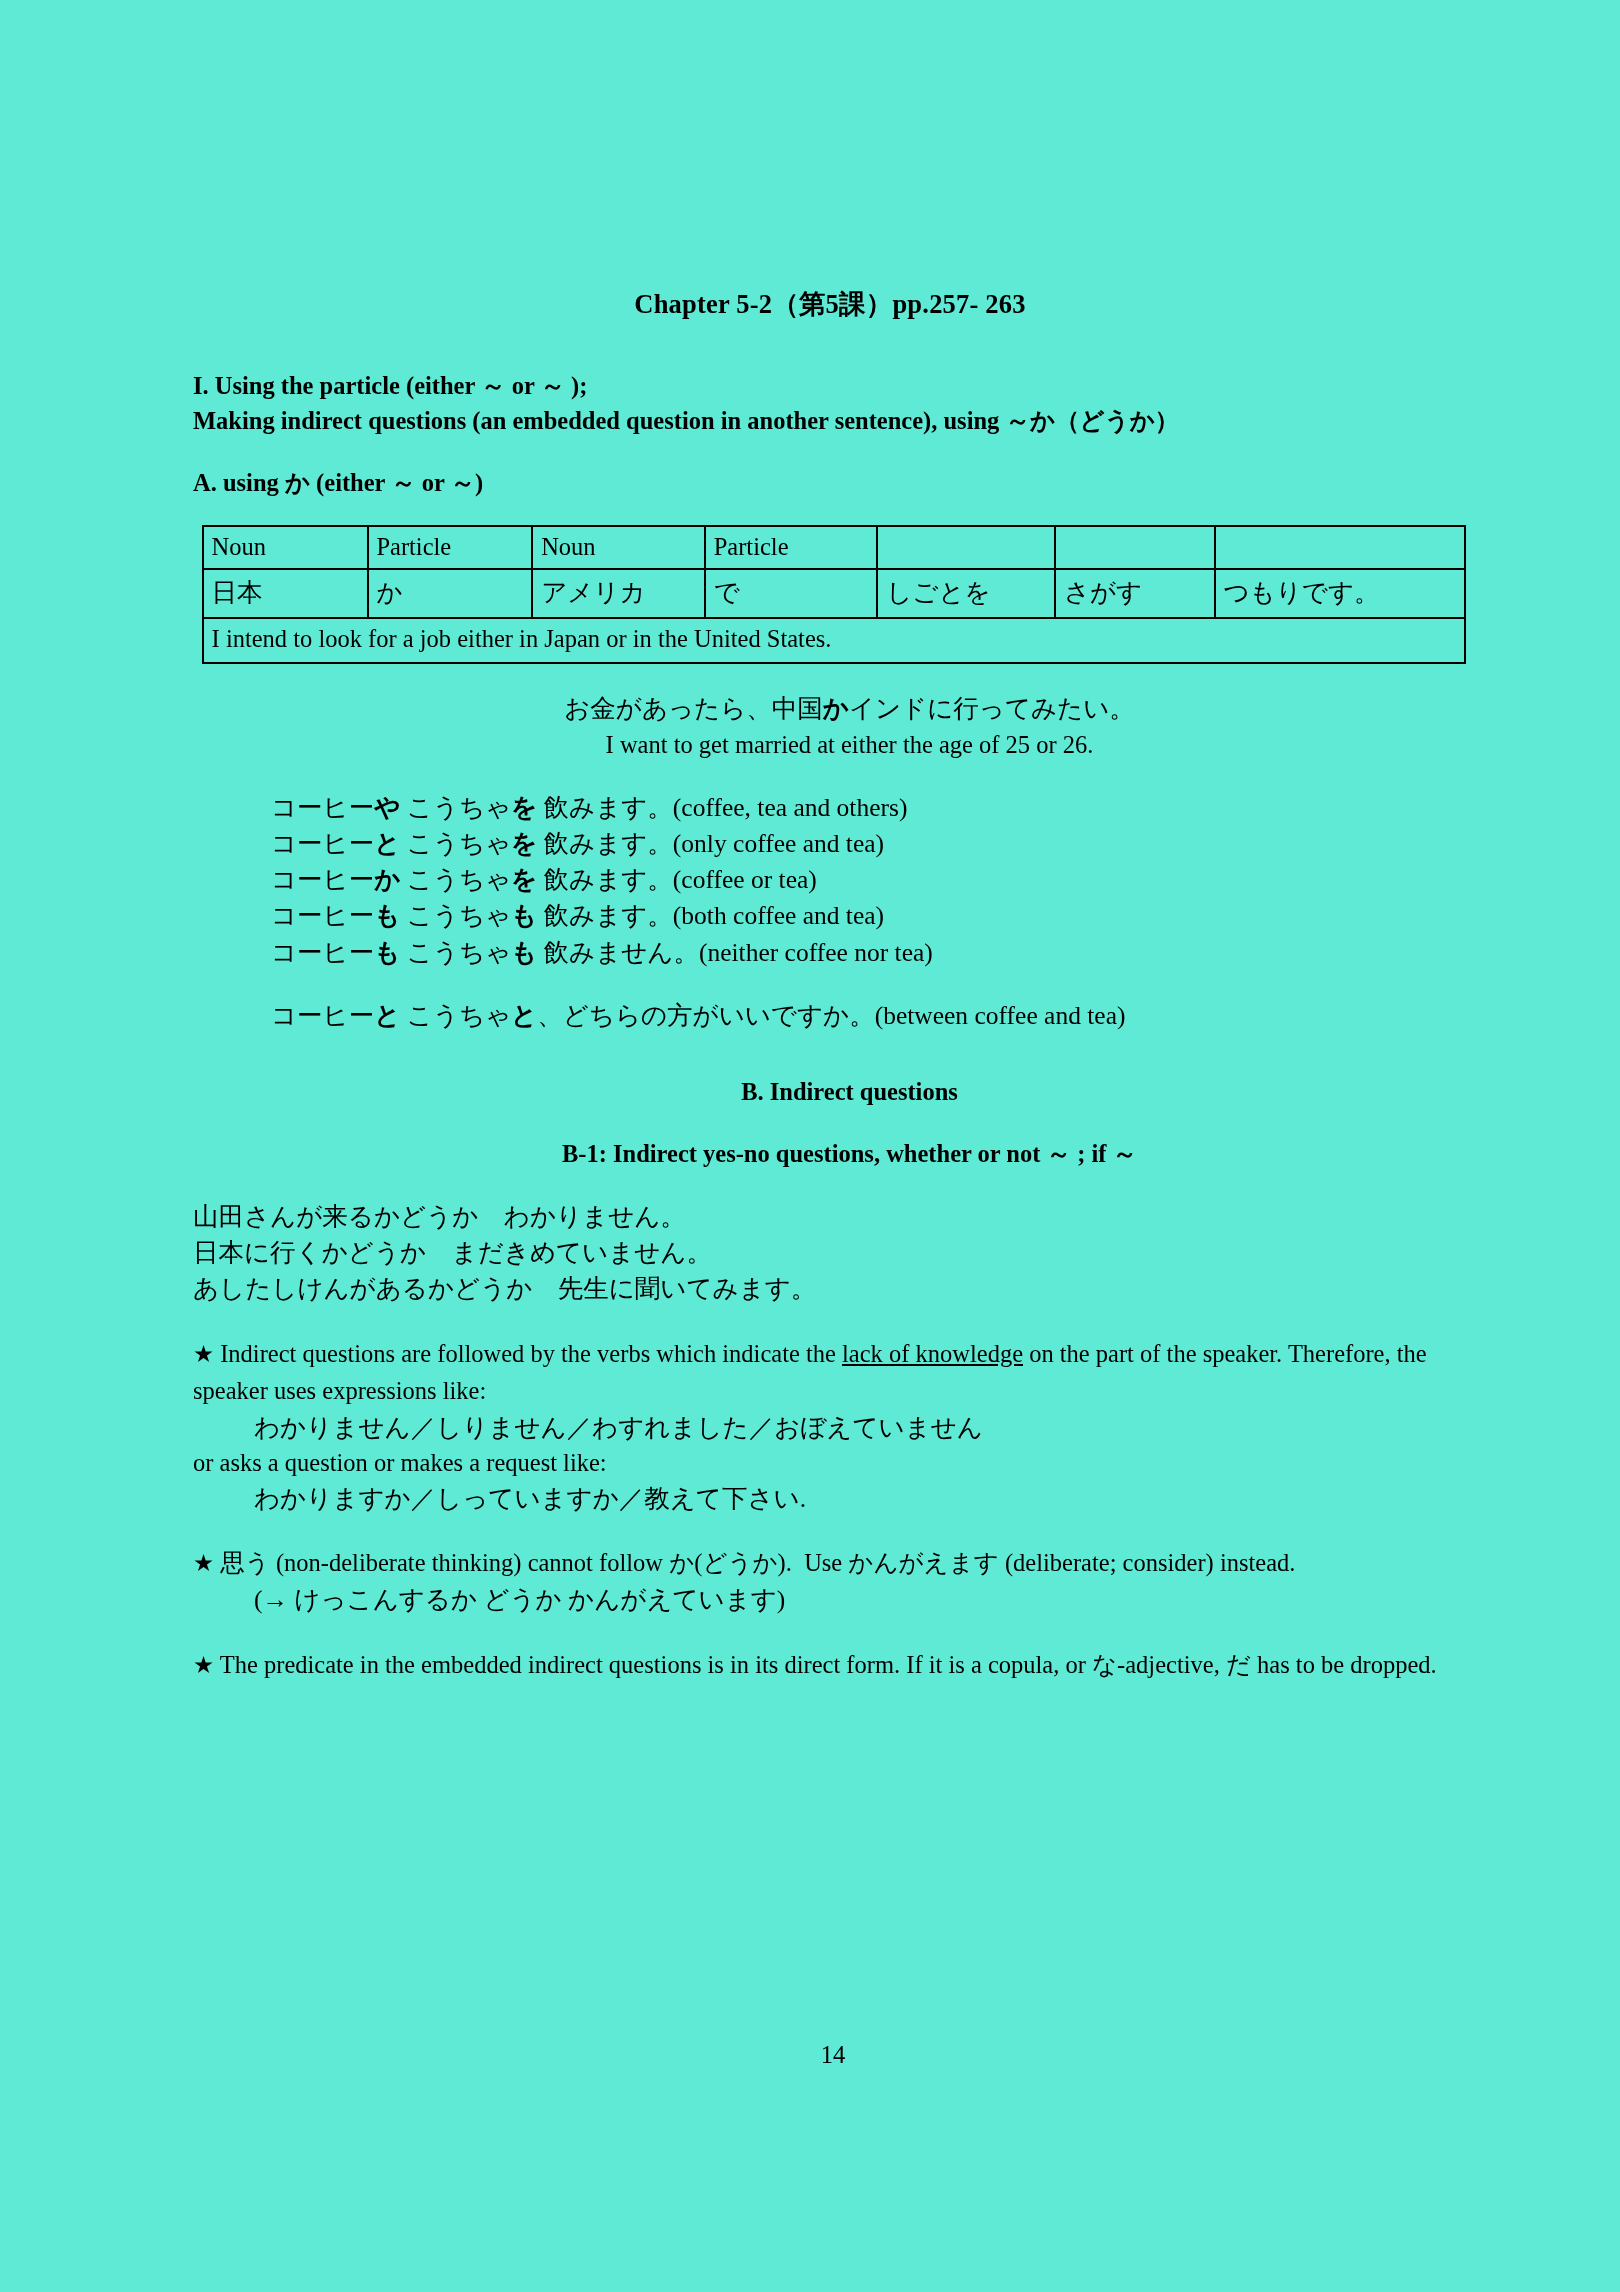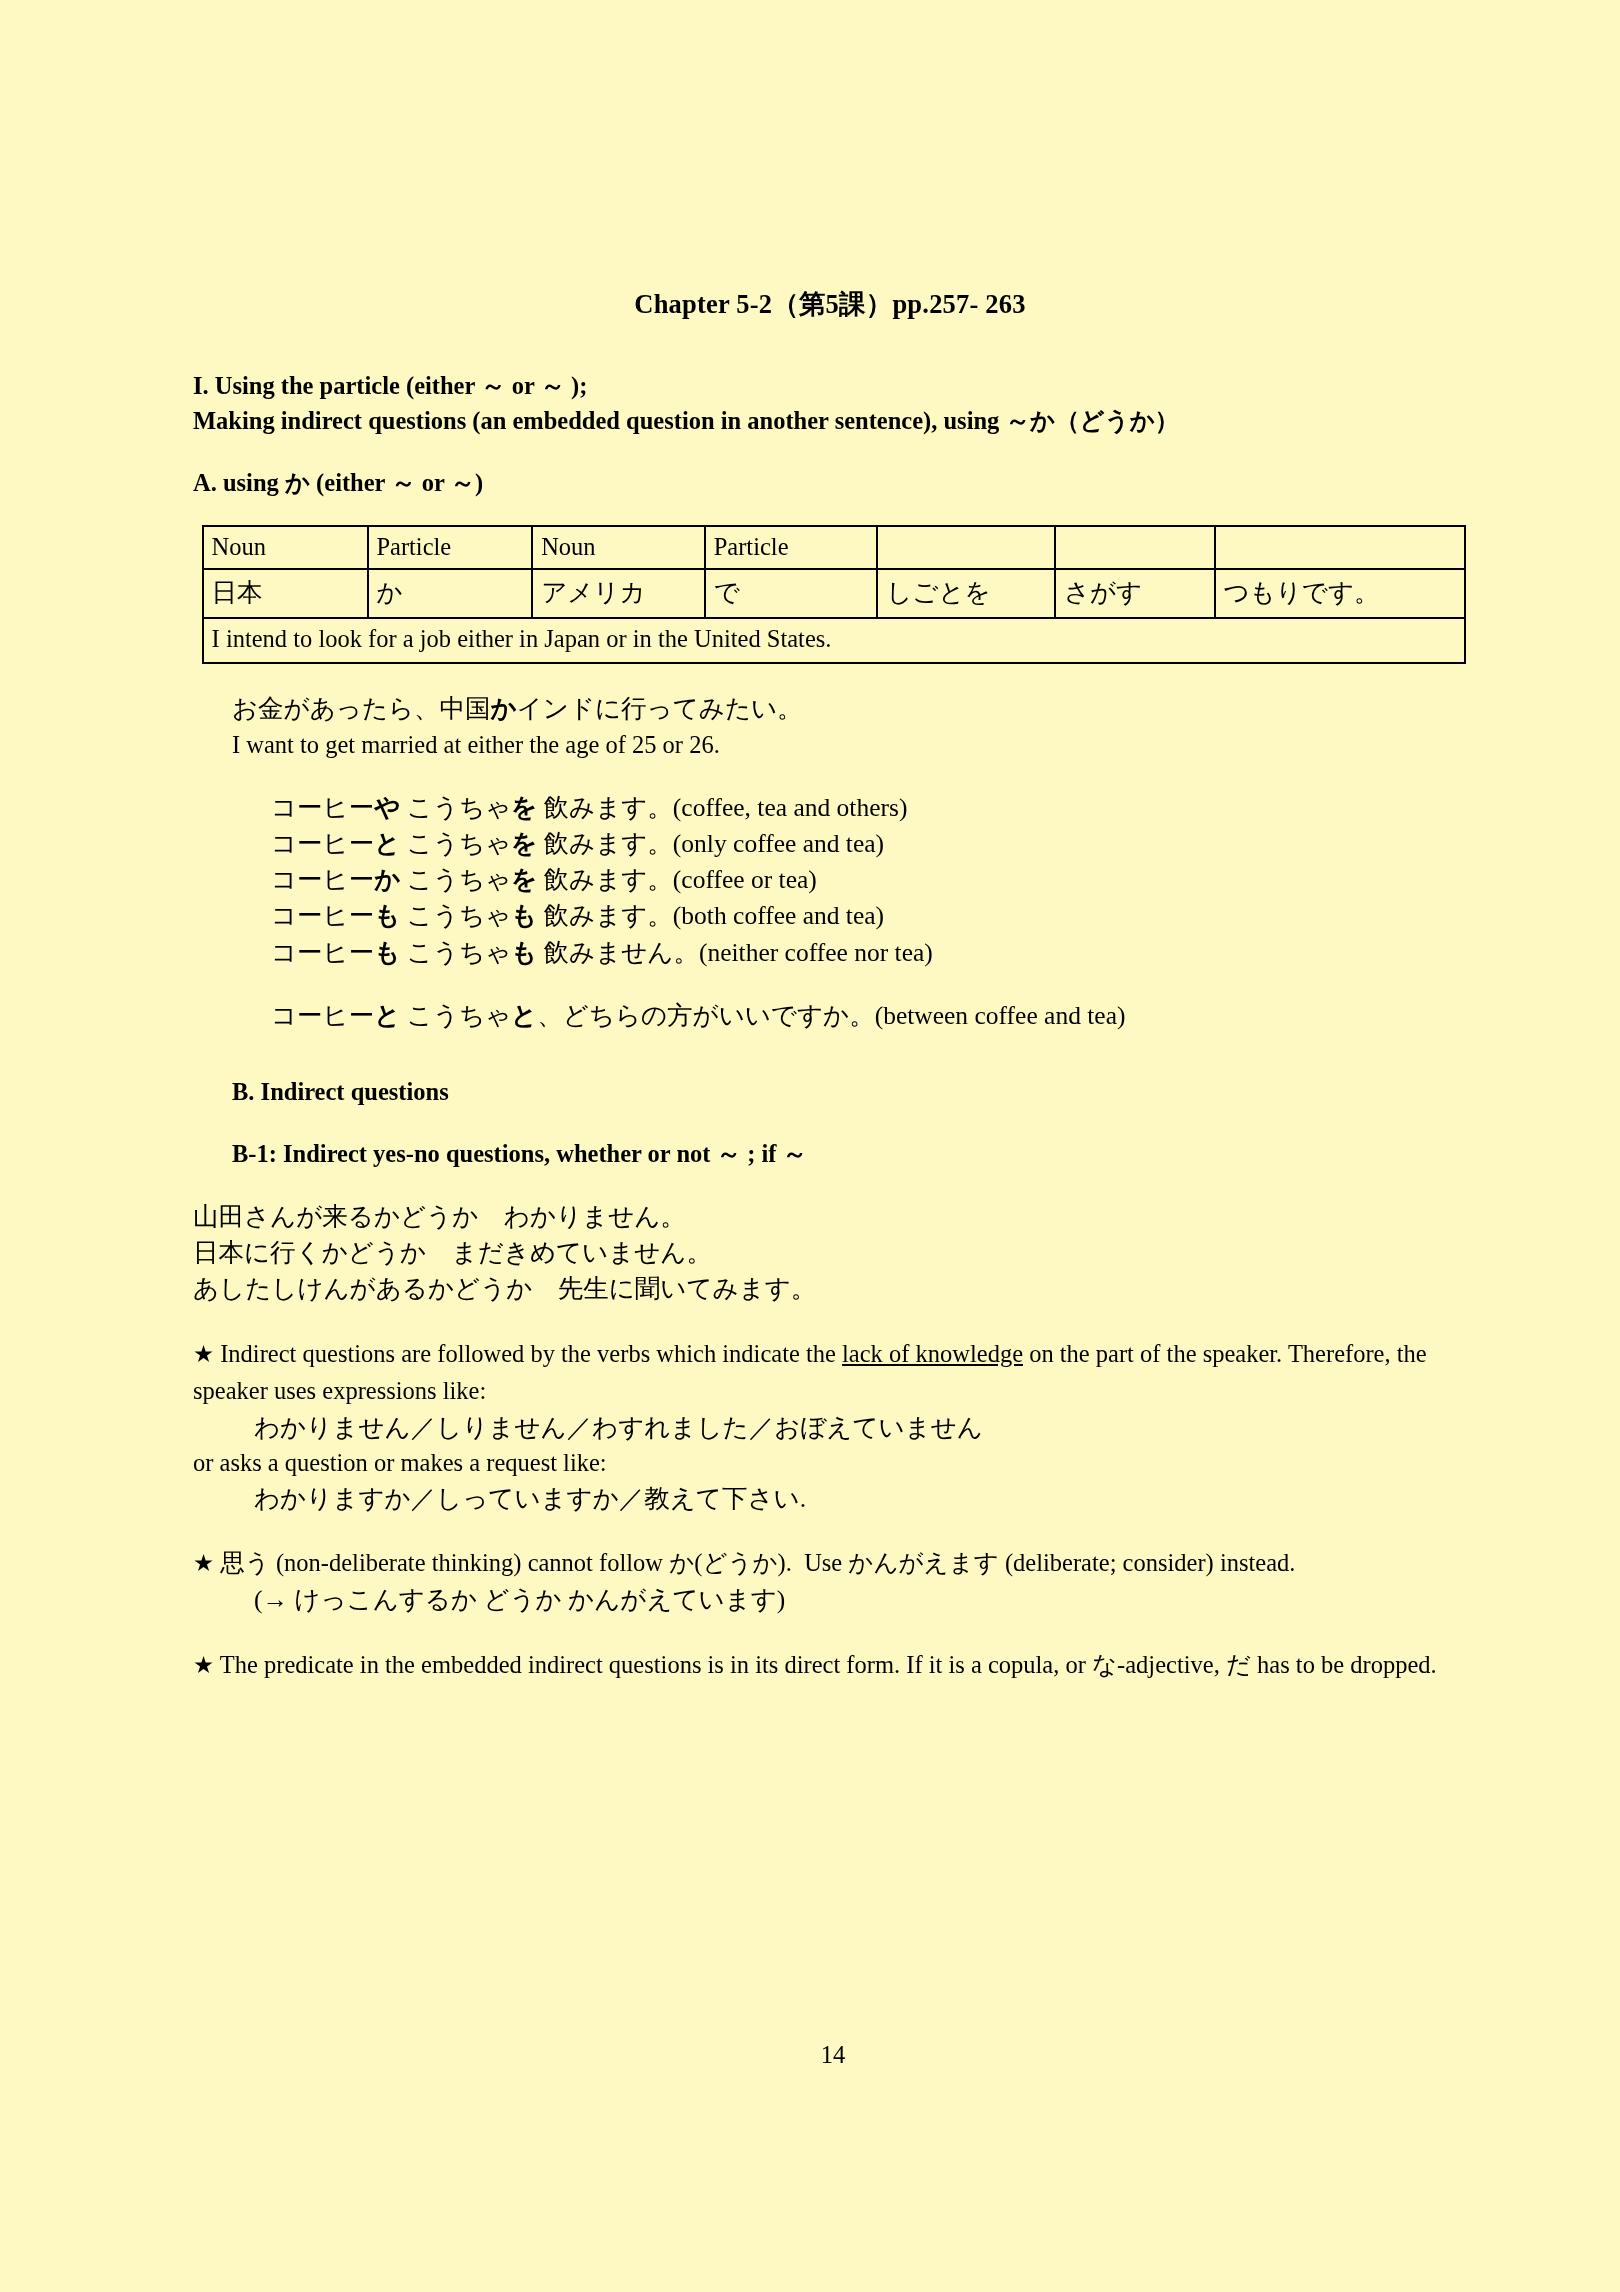--- a/index.html
+++ b/index.html
@@ -10,21 +10,21 @@
   }
   body {
     font-family: "Liberation Serif", "DejaVu Serif", serif;
     color: #000000;
   }
   .page {
     position: relative;
     width: 1620px;
     height: 2293px;
     margin: 0 auto;
-    background: #fef9c3;
+    background: #5eead4;
     box-sizing: border-box;
     padding: 0;
     overflow: hidden;
   }
   .content {
     position: absolute;
     left: 193px;
     top: 0;
     width: 1274px;
   }
@@ -91,21 +91,21 @@
   .jp-line {
     font-size: 25.5px;
     line-height: 1.42;
     white-space: pre-wrap;
   }
   .en-line {
     font-size: 24.5px;
     line-height: 1.42;
     white-space: pre-wrap;
   }
-  .indent1 { margin-left: 39px; }
+  .indent1 { margin-left: 39px; text-align: center; }
   .indent2 { margin-left: 78px; }
   .indent-star { margin-left: 61px; }
   .gap-m  { height: 27.4px; }
   .gap-l  { height: 41px; }
 
   .bold-particle { font-weight: bold; }
   .underline { text-decoration: underline; }
   .red-star { color: #cc0000; font-weight: normal; }
 
   .star-para {

